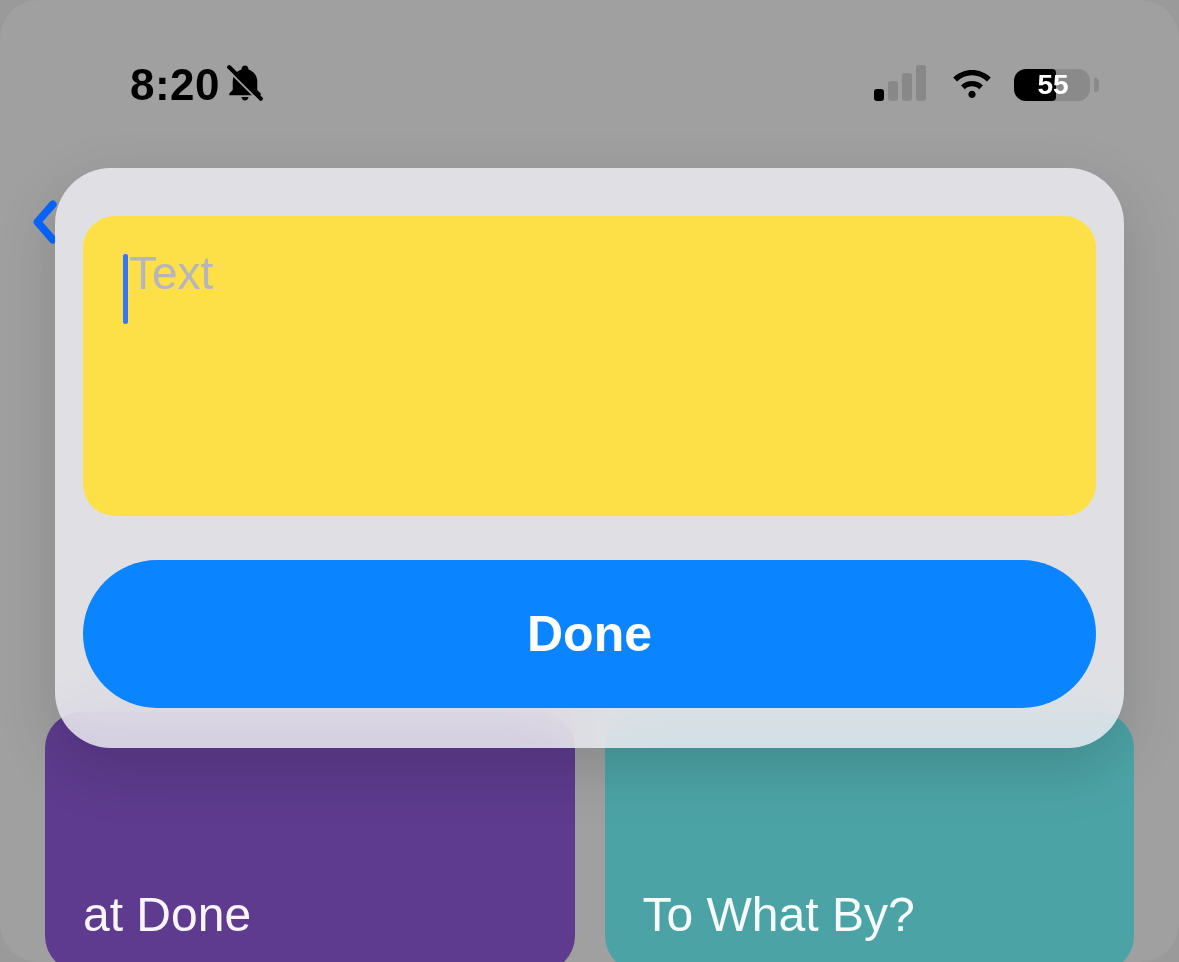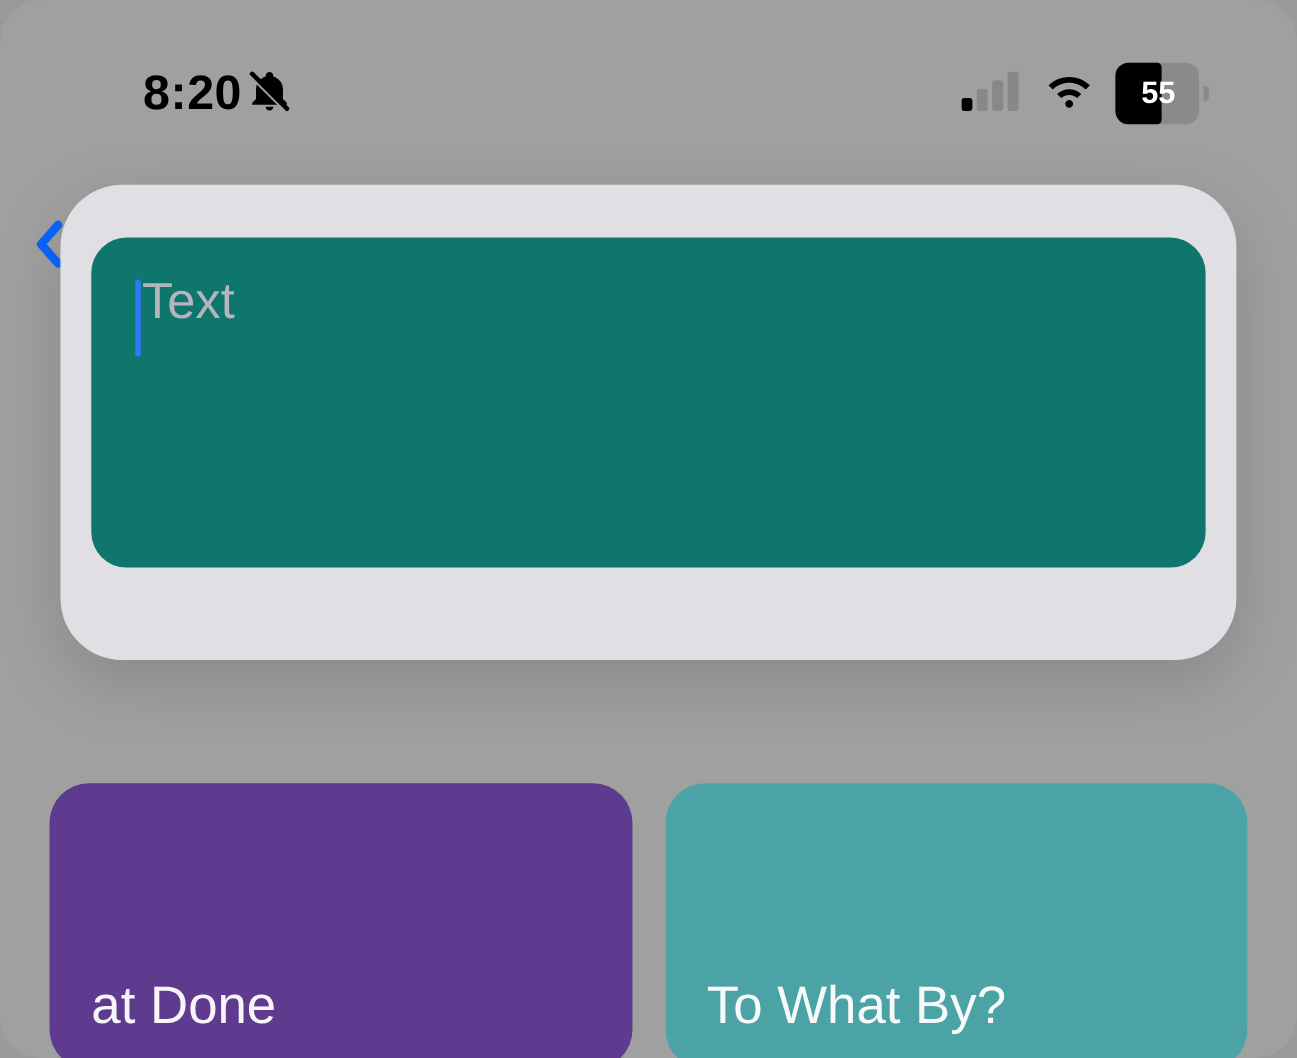--- a/index.html
+++ b/index.html
@@ -64,21 +64,21 @@
       width: 48px;
       height: 36px;
     }
     .battery-container {
       display: flex;
       align-items: center;
       gap: 4px;
     }
     .battery {
       width: 76px;
-      height: 56px;
+      height: 32px;
       background: #8a8a8a;
       border-radius: 12px;
       position: relative;
       display: flex;
       align-items: center;
     }
     .battery-fill {
       position: absolute;
       left: 0;
       top: 0;
@@ -157,21 +157,21 @@
       box-shadow: 0 20px 60px rgba(0,0,0,0.15);
     }
     .dialog-title {
       font-size: 48px;
       font-weight: 600;
       color: #000;
       padding: 0 12px 34px 12px;
       line-height: 1.15;
     }
     .text-input-wrap {
-      background: #0f766e;
+      background: #fde047;
       border-radius: 32px;
       height: 300px;
       padding: 30px 34px;
       margin-bottom: 44px;
       position: relative;
     }
     .text-input-wrap::before {
       content: "";
       position: absolute;
       left: 40px;
@@ -274,14 +274,15 @@
   <div class="bg-card teal">
     <span class="bg-card-text">To What By?</span>
   </div>
 </div>
 
 <div class="dialog">
   <div class="text-input-wrap">
     <textarea class="text-input" placeholder="Text" style=""></textarea>
   </div>
   <div class="dialog-buttons">
+    <button class="btn btn-done">Done</button>
   </div>
 </div>
 
 </body></html>

